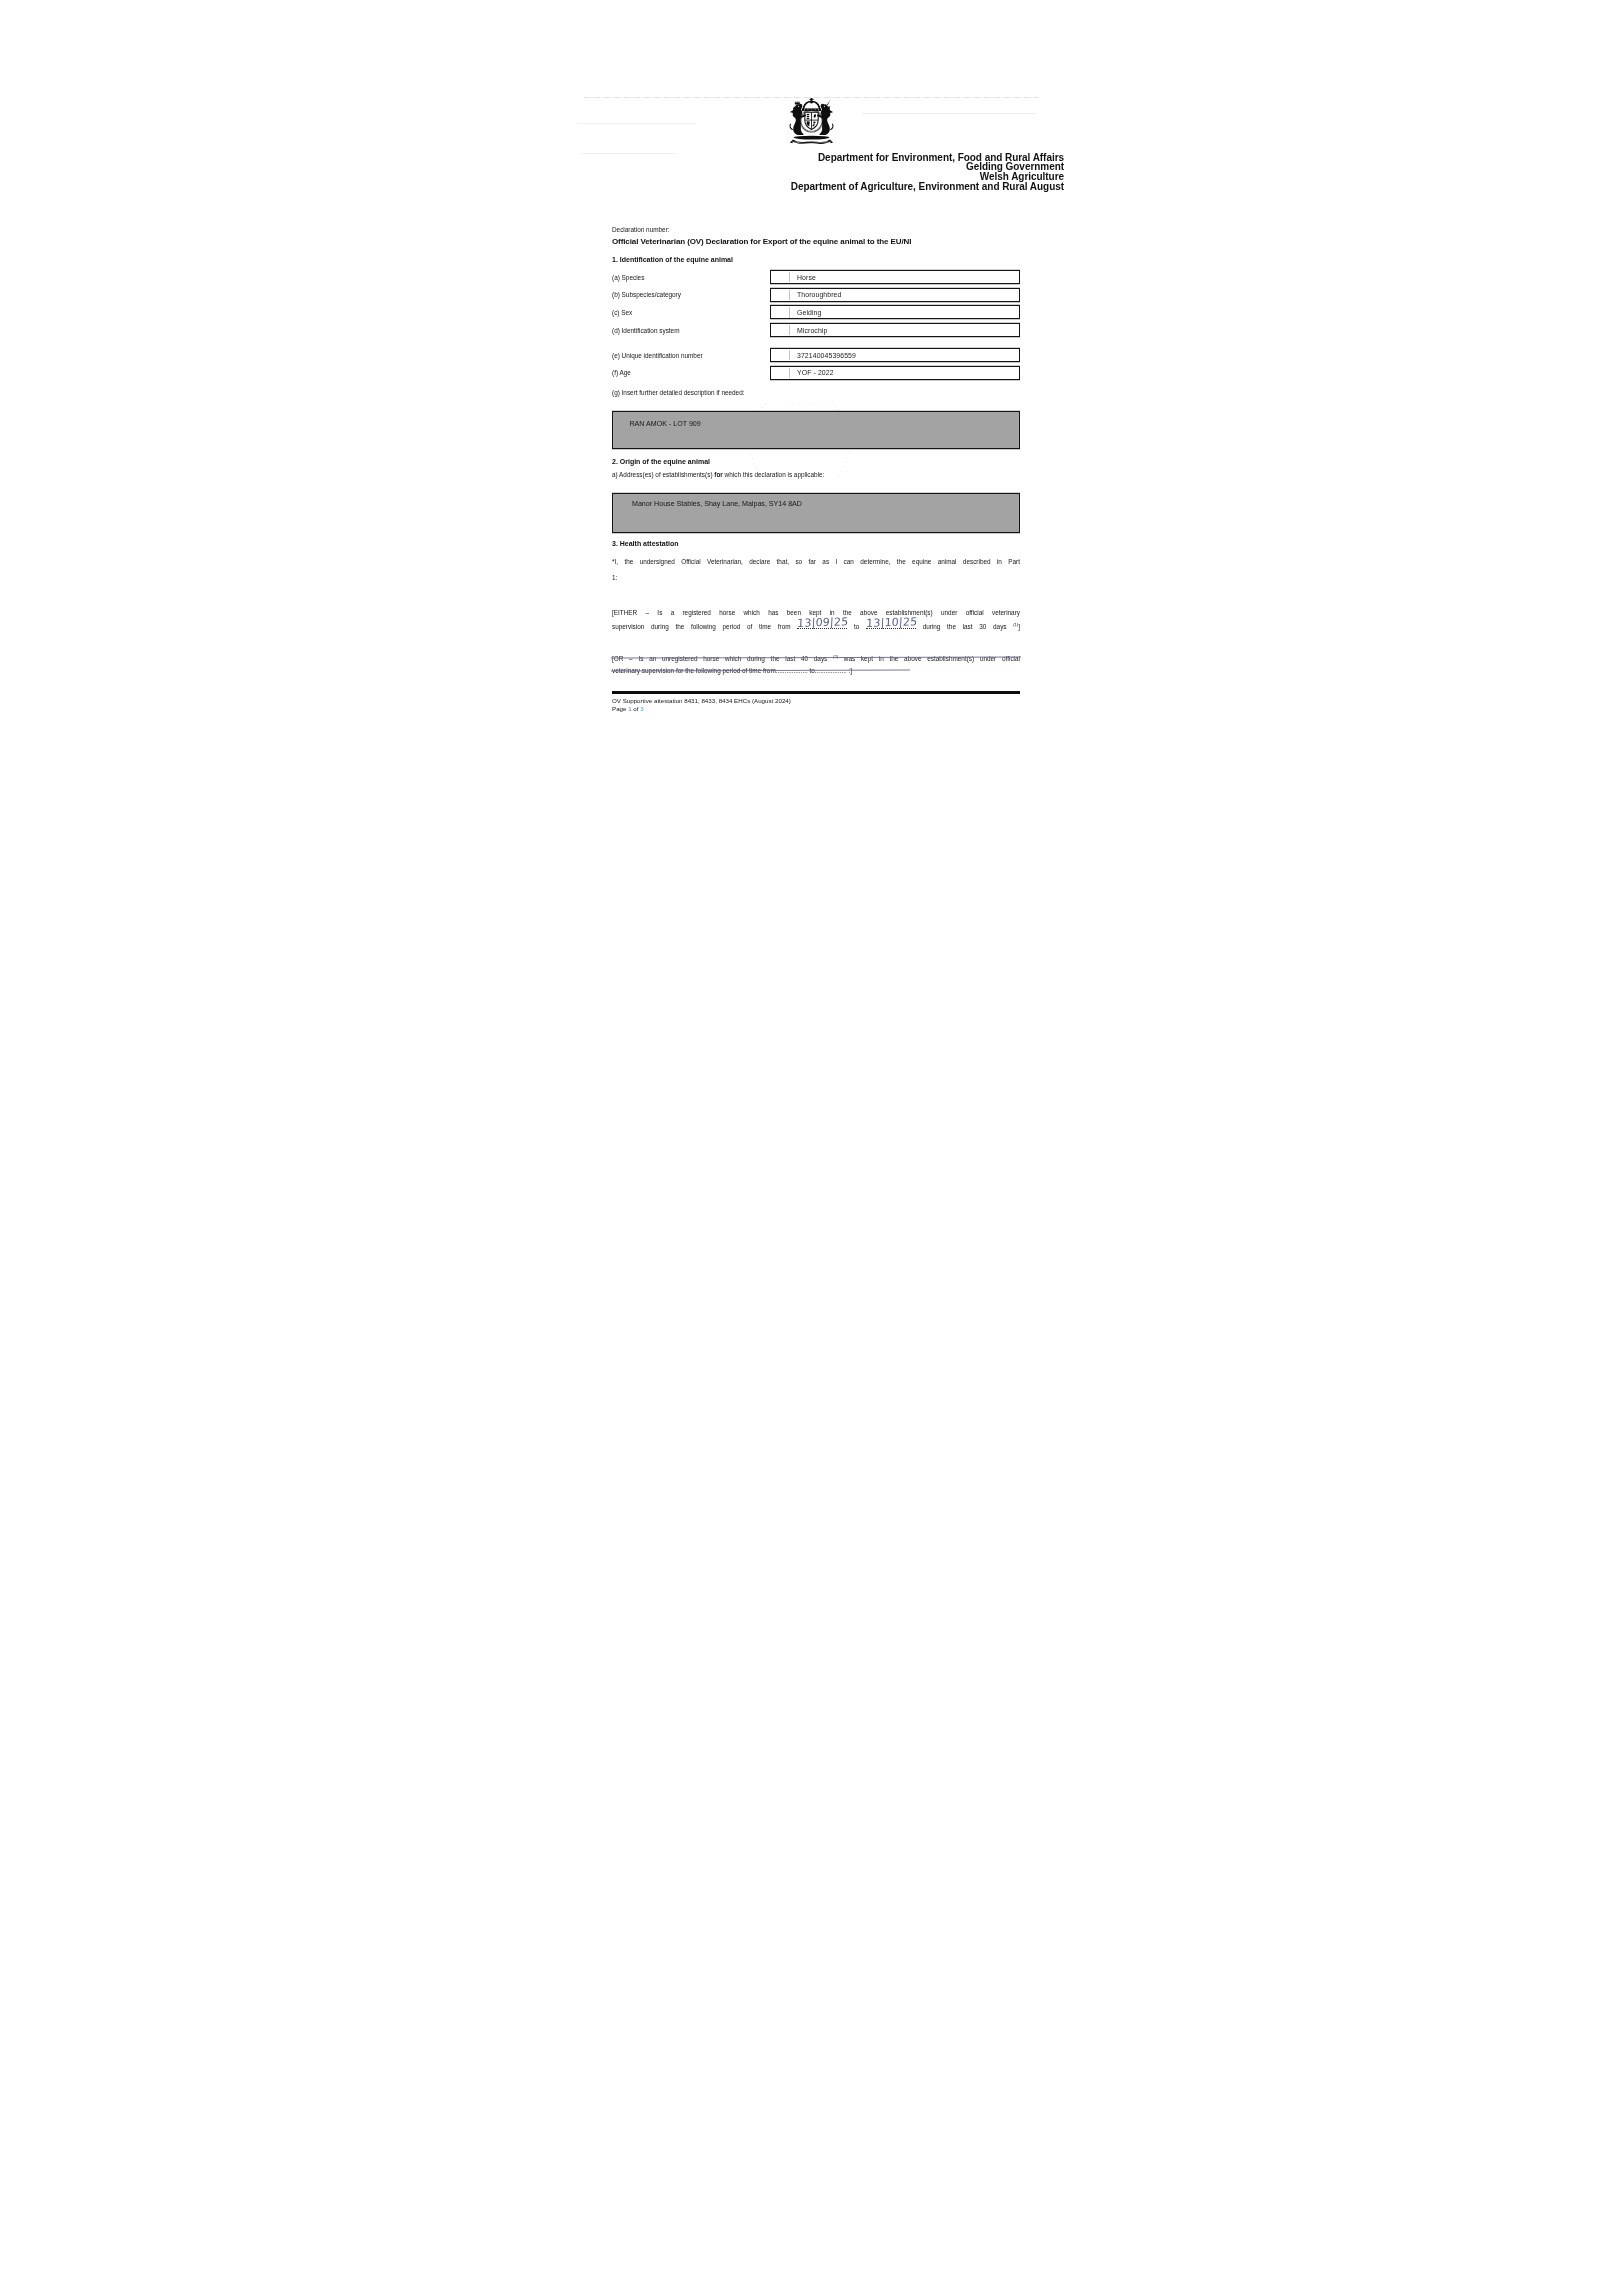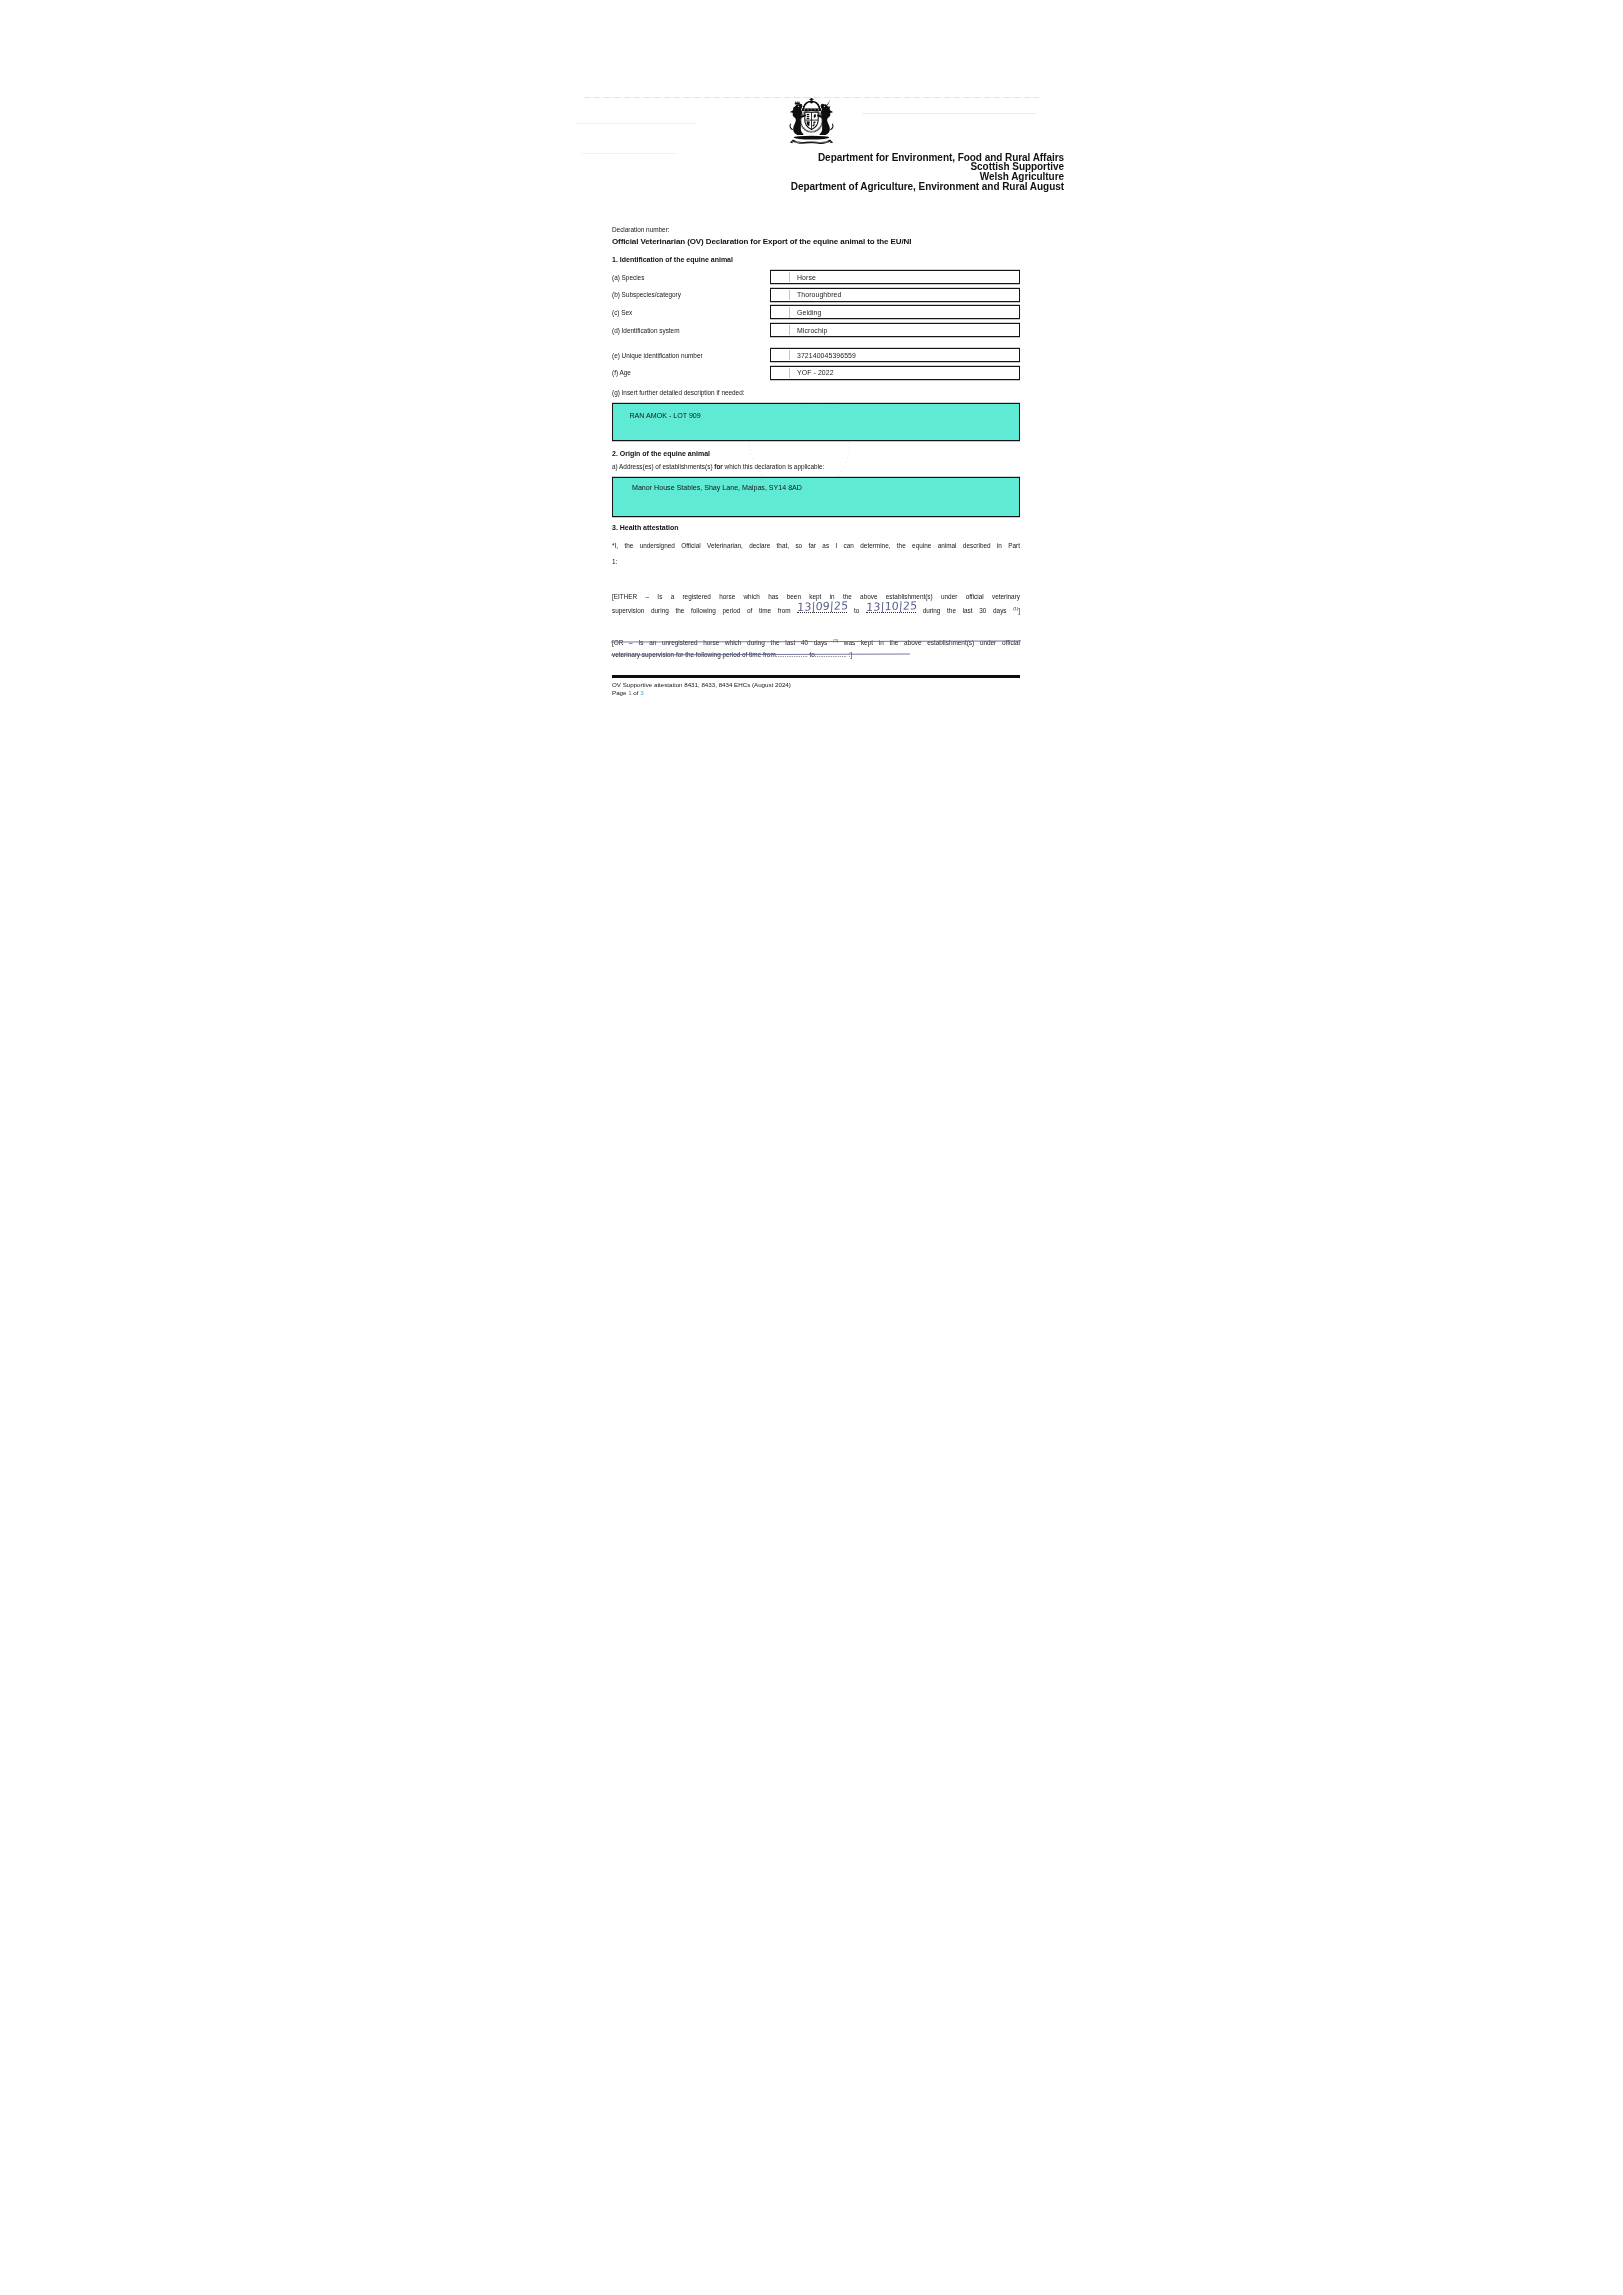--- a/index.html
+++ b/index.html
@@ -39,21 +39,21 @@
     flex:1;height:12px;position:relative;background:#fff;
     border:0.9px solid #151515;border-top-width:1.4px;border-bottom-width:1.4px;
     box-shadow:0 0.9px 0 rgba(70,70,70,.33), 0 -0.9px 0 rgba(70,70,70,.28);
     display:flex;align-items:center;padding-left:26px;
   }
   .fbox::before{content:"";position:absolute;left:18.4px;top:0.9px;bottom:0.9px;width:0.7px;background:#c2c2c2;}
   .fvalue{font-size:6.9px;color:#1b1b1b;letter-spacing:0.1px;}
 
   .g-label{margin-top:9.6px;font-size:6.4px;}
   .bigbox{
-    position:relative;background:#5eead4;margin-top:7px;
+    position:relative;background:#a3a3a3;margin-top:15px;
     border:0.9px solid #151515;border-top-width:1.4px;border-bottom-width:1.4px;
     box-shadow:0 0.9px 0 rgba(70,70,70,.33), 0 -0.9px 0 rgba(70,70,70,.28);
   }
   .gbox{height:27.5px;padding:7.8px 0 0 16.5px;font-size:7.1px;}
   .addrbox{height:32px;padding:6px 0 0 19px;font-size:7.1px;}
 
   .sec-2{margin-top:9.6px;}
   .addr-label{margin-top:6px;font-size:6.4px;}
   .sec-3{margin-top:6.9px;}
 
@@ -155,21 +155,21 @@
 
         <ellipse cx="150" cy="190" rx="86" ry="9"></ellipse>
         <path d="M58,203 q24,16 62,12 q15,-2 30,-2 q15,0 30,2 q38,4 62,-12" fill="none" stroke="#0e0e0e" stroke-width="9"></path>
         <path d="M58,203 l-12,10 l14,4 z"></path>
         <path d="M242,203 l12,10 l-14,4 z"></path>
         <path d="M70,210 q40,12 80,8 q40,-4 80,-8" fill="none" stroke="#ffffff" stroke-width="2"></path>
       </g>
     </svg>
     <div class="dept-lines">
       <div>Department for Environment, Food and Rural Affairs</div>
-      <div>Scottish Supportive</div>
+      <div>Gelding Government</div>
       <div>Welsh Agriculture</div>
       <div>Department of Agriculture, Environment and Rural August</div>
     </div>
   </div>
 
   <div class="content">
 
     <div class="decl-number">Declaration number:</div>
 
     <h1 class="title">Official Veterinarian (OV) Declaration for Export of the equine animal to the EU/NI</h1>

